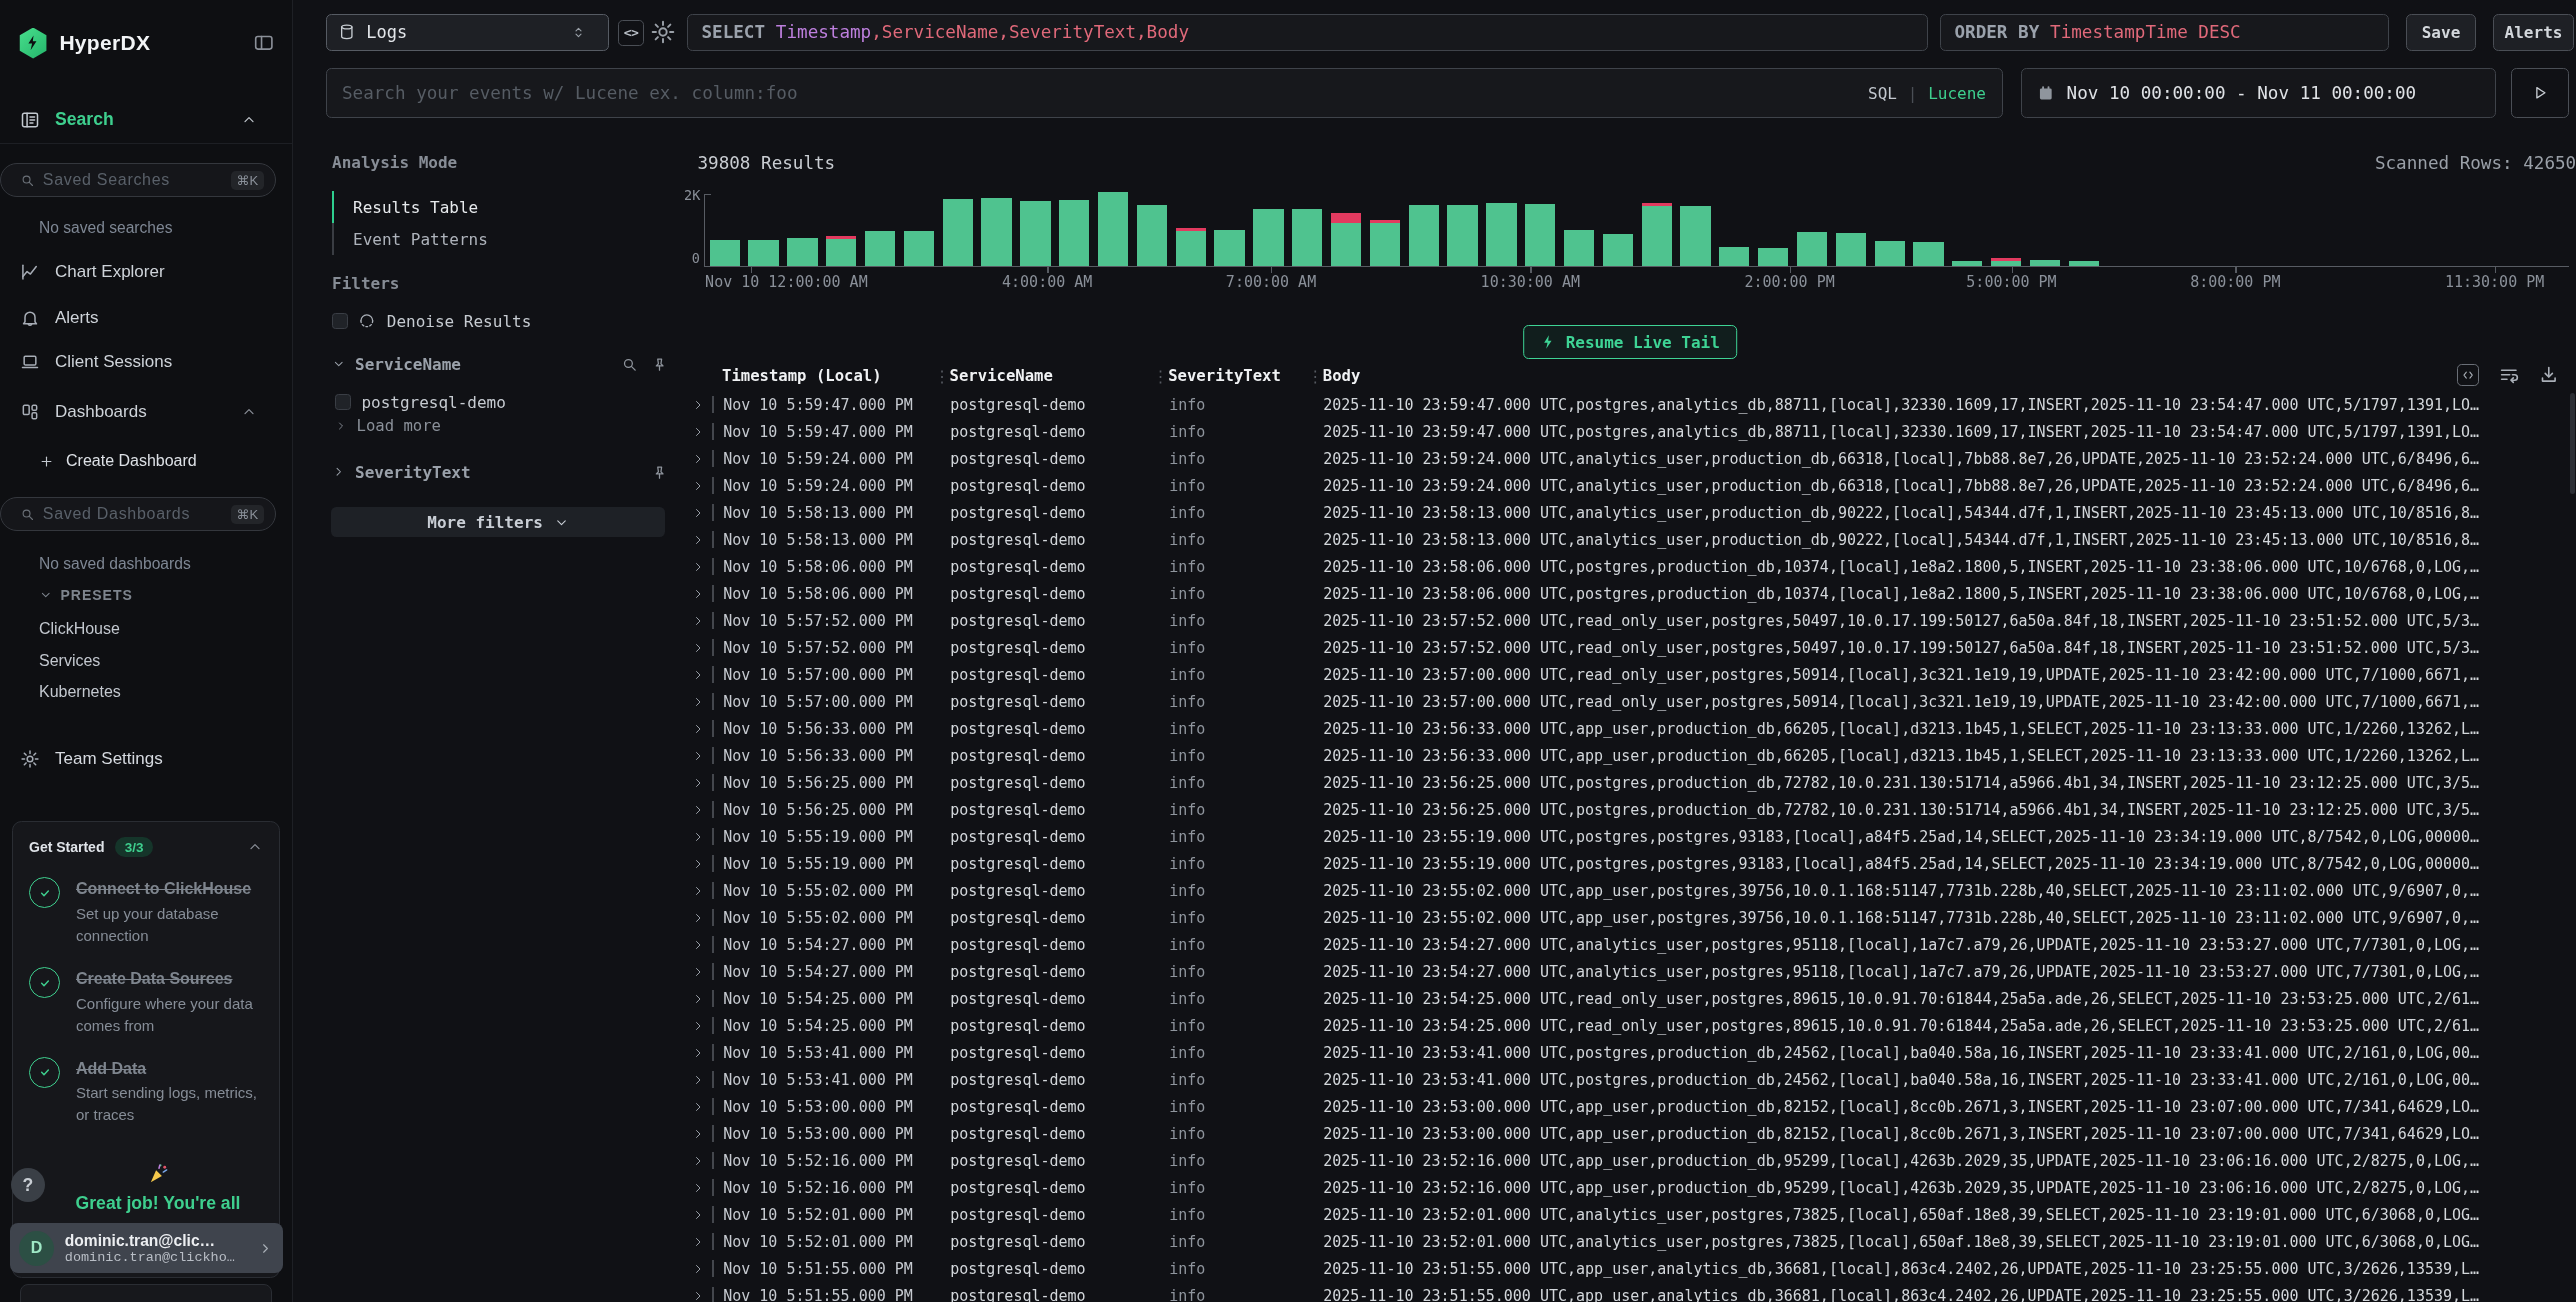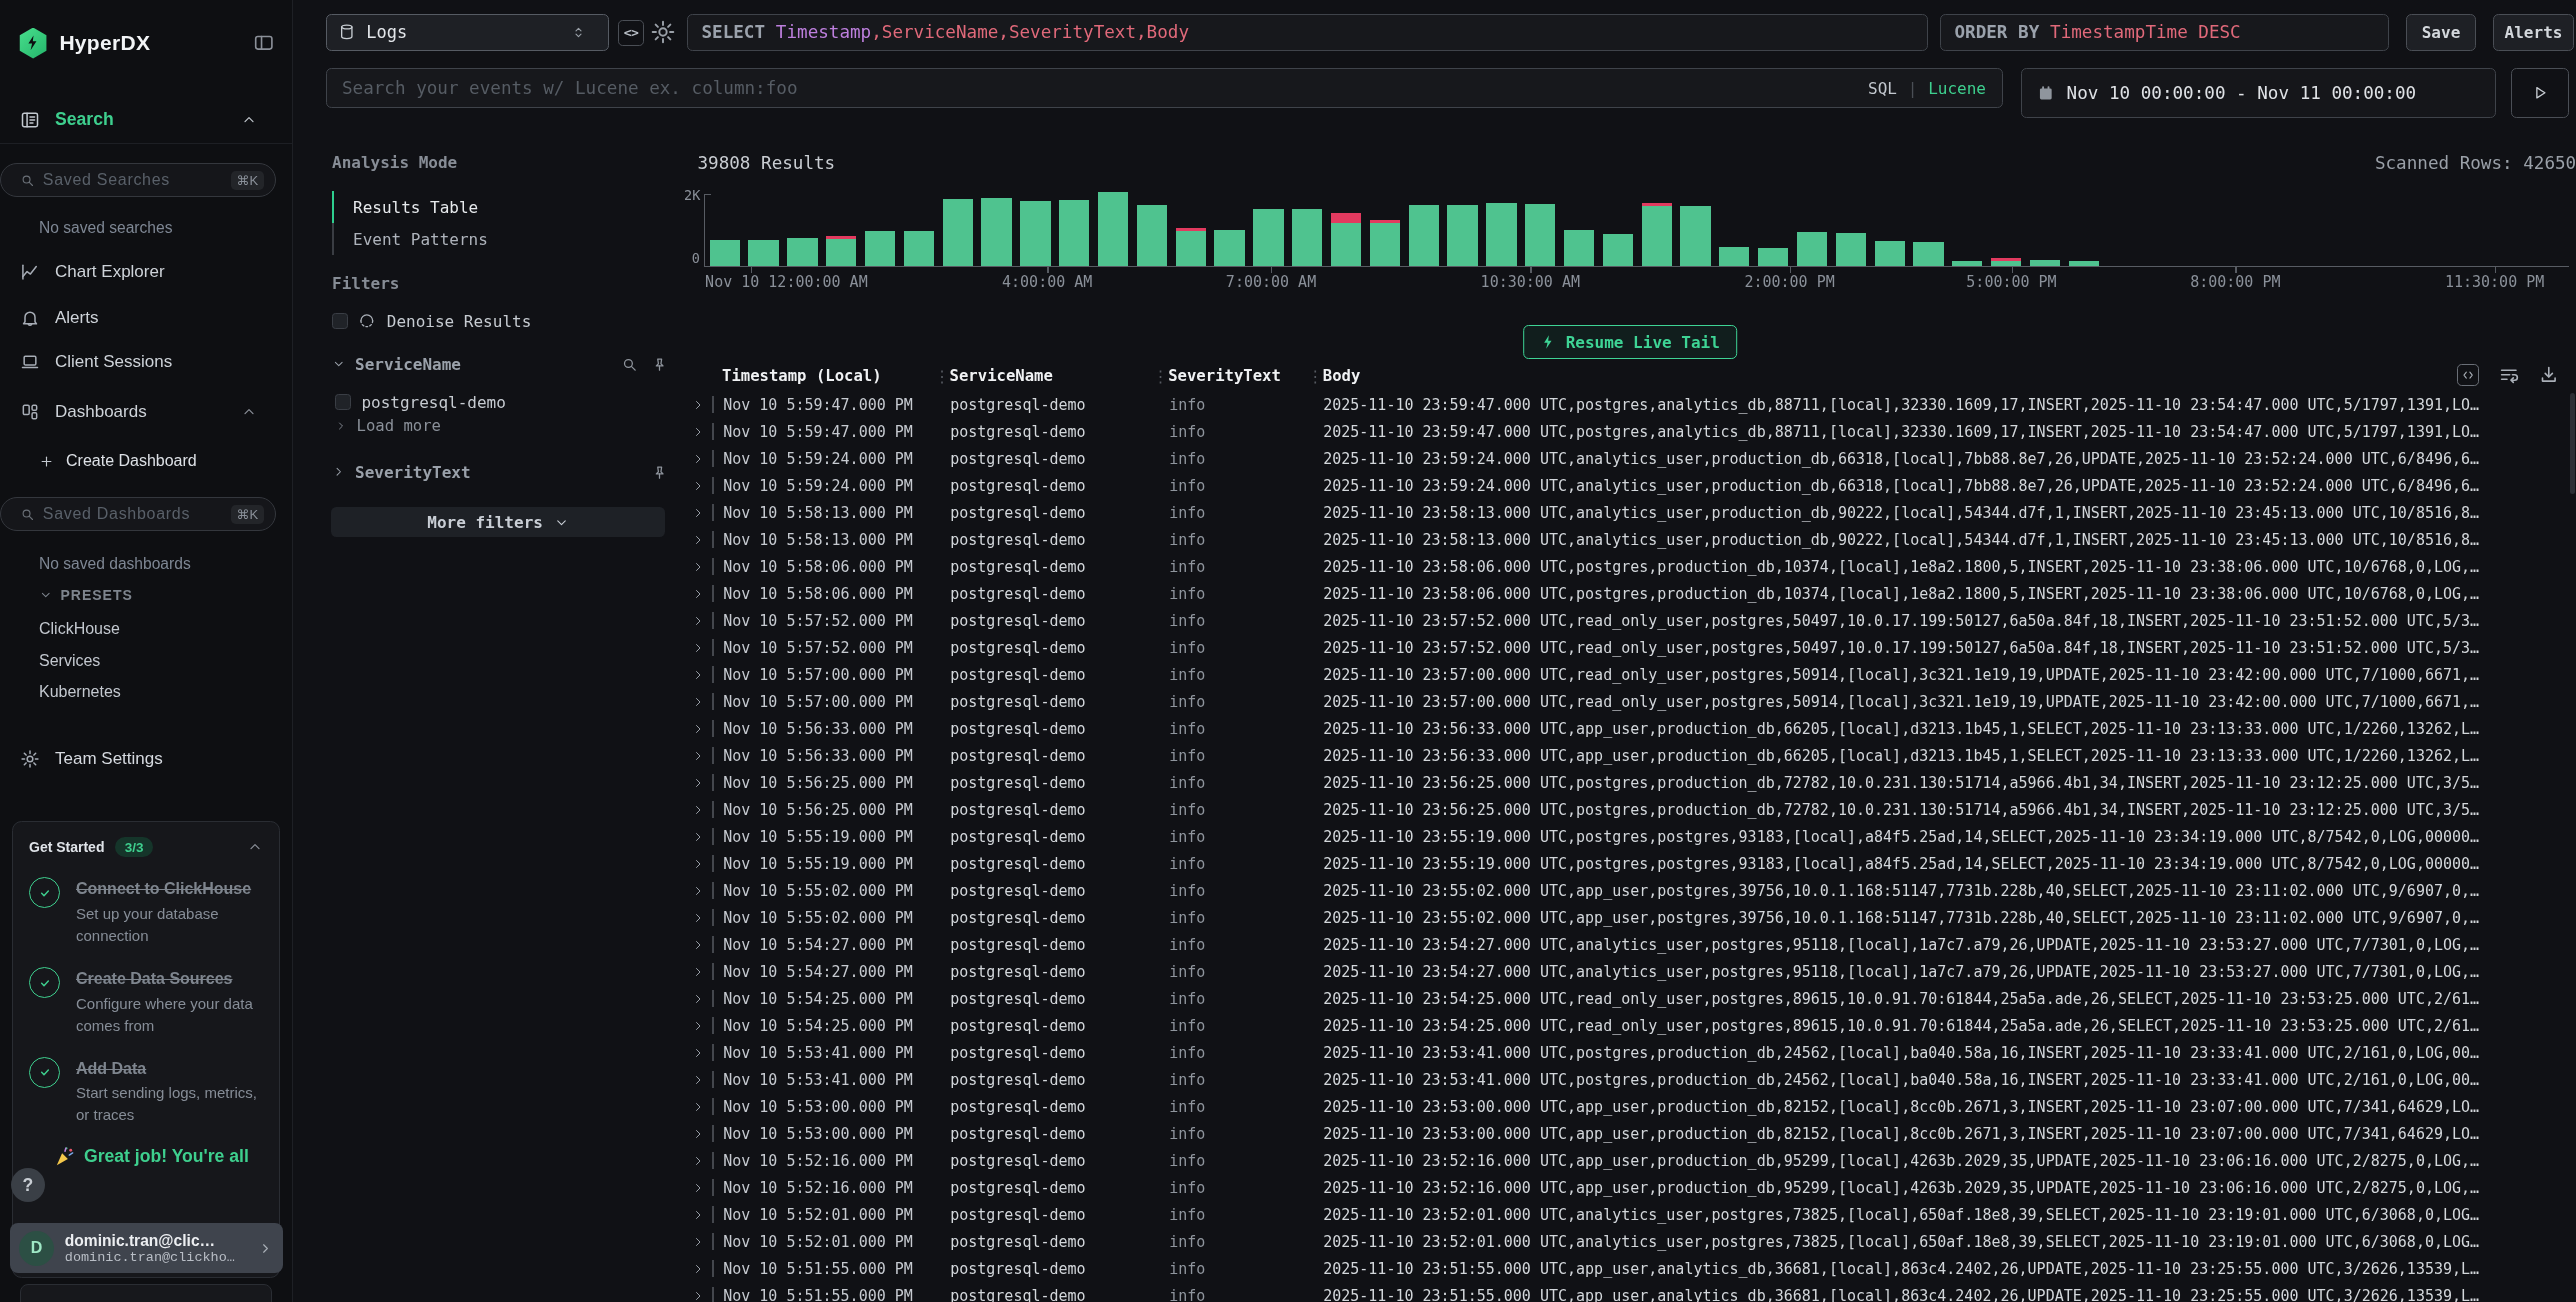--- a/index.html
+++ b/index.html
@@ -48,22 +48,22 @@
   .gs-badge { background:#15352a; color:#3ecf8e; font-size:13.5px; font-weight:bold;
               border-radius:10.8px; padding:2.7px 9.5px; }
   .gs-title-row .chev { margin-left:auto; width:16px; height:16px; color:#8b9099; }
   .gs-item { display:flex; margin-top:20px; }
   .gs-check { flex:0 0 31px; height:31px; border:1.7px solid #3ecf8e; border-radius:50%;
               color:#3ecf8e; display:flex; align-items:center; justify-content:center; margin-right:16px; }
   .gs-check svg { width:16px; height:16px; }
   .gs-item-title { font-size:16px; font-weight:bold; color:#7e858e; text-decoration:line-through;
                    width:183px; line-height:23px; }
   .gs-item-desc { font-size:15px; color:#868d97; line-height:22px; margin-top:2.7px; width:189px; }
-  .gs-done { display:flex; align-items:center; gap:8px; margin-top:19px; padding-left:24px;
-             font-size:17.6px; font-weight:bold; color:#3ecf8e; white-space:nowrap; }
+  .gs-done { display:flex; align-items:center; gap:8px; margin-top:36px; padding-left:24px;
+             font-size:17.6px; font-weight:bold; color:#3ecf8e; white-space:nowrap;flex-direction:column; }
   .gs-done .icon { width:23px; height:23px; }
   .help-bubble { position:absolute; left:10.8px; top:1168px; width:34px; height:34px; border-radius:50%;
                  background:#3a3f46; color:#c9ced4; font-size:17.6px; font-weight:bold;
                  display:flex; align-items:center; justify-content:center; z-index:6; }
   .user-chip { position:absolute; left:9.5px; right:9.5px; top:1223px; height:50px; background:#3f444d;
                border-radius:8px; display:flex; align-items:center; padding:0 9.5px; z-index:5; cursor:pointer; }
   .avatar { width:35px; height:35px; border-radius:50%; background:#2c4f44; color:#9fe8c6;
             font-size:16px; font-weight:bold; display:flex; align-items:center; justify-content:center; }
   .user-lines { margin-left:10.8px; overflow:hidden; }
   .user-line1 { font-size:15.6px; font-weight:bold; color:#eceef1; white-space:nowrap; }
@@ -87,21 +87,21 @@
   .sel-box { left:375px; top:13.5px; width:1241px; height:37px; padding:0 13.5px; font-size:17.6px; white-space:nowrap; overflow:hidden; }
   .kw { color:#9ba2ac; font-weight:bold; margin-right:10.8px; }
   .tok-purple { color:#bd7fdd; }
   .tok-salmon { color:#e0697a; }
   .ord-box { left:1628px; top:13.5px; width:449px; height:37px; padding:0 13.5px; font-size:17.6px; white-space:nowrap; overflow:hidden; }
   .btn { background:#1e2025; border:0.7px solid #4a4e55; border-radius:5.4px; position:absolute;
          display:flex; align-items:center; justify-content:center; font-size:16px; font-weight:bold;
          color:#d3d7dc; cursor:pointer; }
   .save-btn { left:2094px; top:13.5px; width:70px; height:37px; }
   .alerts-btn { left:2181px; top:13.5px; width:81px; height:37px; }
-  .search-box { left:14px; top:68px; width:1677px; height:40px; padding:0 15px; }
+  .search-box { left:14px; top:68px; width:1677px; height:50px; padding:0 15px; }
   .search-ph { font-size:17.6px; color:#565c64; }
   .lang-toggle { position:absolute; right:16px; display:flex; align-items:center; gap:10.8px; font-size:16px; }
   .lang-sql { color:#c3c8cf; cursor:pointer; }
   .lang-sep { color:#4a4e55; }
   .lang-lucene { color:#3ecf8e; cursor:pointer; }
   .date-box { left:1709px; top:68px; width:475px; height:50px; padding:0 15px; background:#15161a; }
   .date-box .icon { width:17.6px; height:17.6px; color:#8f959d; margin-right:12px; }
   .date-text { font-size:17.6px; color:#dfe2e6; }
   .run-btn { position:absolute; left:2199px; top:68px; width:58px; height:50px; border:0.7px solid #4a4e55;
              border-radius:5.4px; display:flex; align-items:center; justify-content:center; color:#c9ced4; cursor:pointer; }

